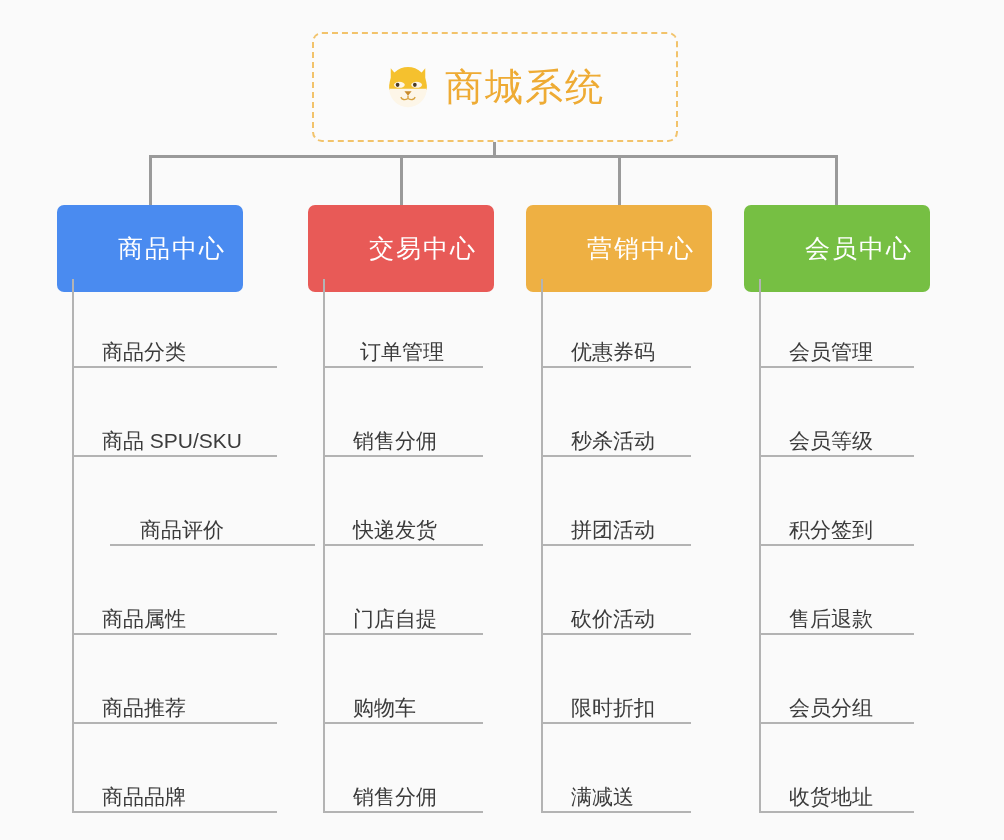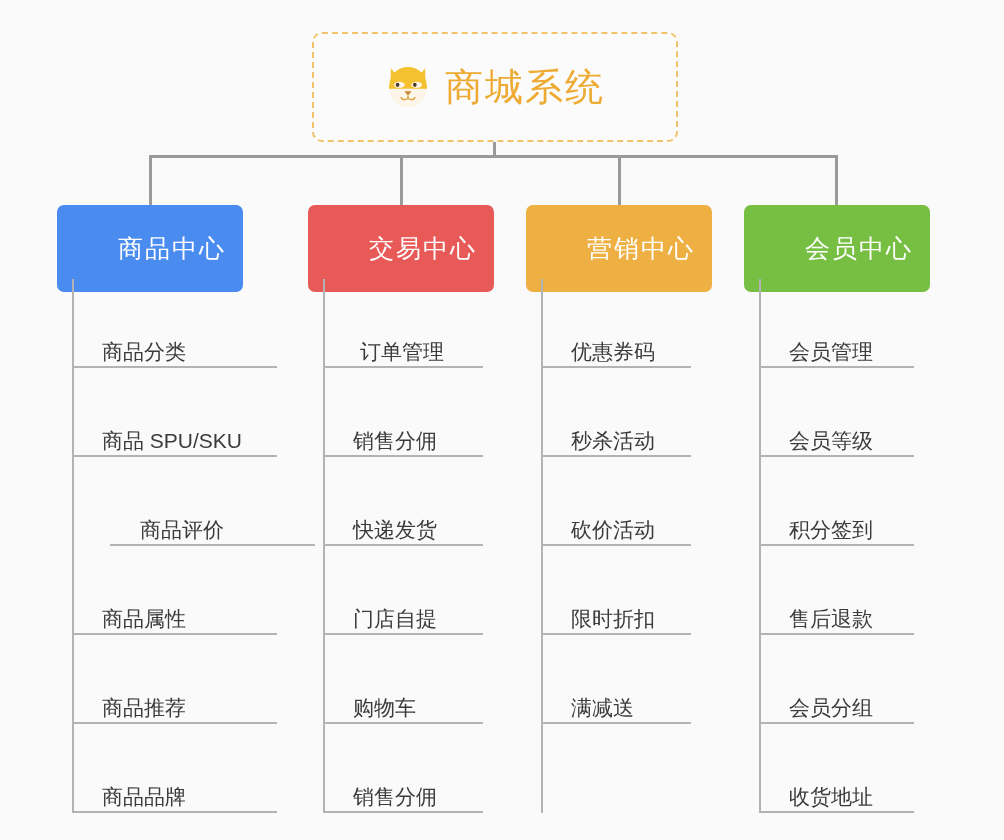--- a/index.html
+++ b/index.html
@@ -198,20 +198,23 @@
     </div>
   <div class="leaf-col" style="left:541px;">
       <div class="leaf-spine" style="height: 534px; background: rgb(179, 179, 179);"></div>
       <div class="leaf-item" style="--w: 150px; width: 150px;">
         <span class="leaf-label">优惠券码</span>
       </div>
       <div class="leaf-item" style="--w: 150px; width: 150px;">
         <span class="leaf-label">秒杀活动</span>
       </div>
       <div class="leaf-item" style="--w: 150px; width: 150px;">
+        <span class="leaf-label">拼团活动</span>
+      </div>
+      <div class="leaf-item" style="--w: 150px; width: 150px;">
         <span class="leaf-label">砍价活动</span>
       </div>
       <div class="leaf-item" style="--w: 150px; width: 150px;">
         <span class="leaf-label">限时折扣</span>
       </div>
       <div class="leaf-item" style="--w: 150px; width: 150px;">
         <span class="leaf-label">满减送</span>
       </div>
     </div>
   <div class="leaf-col" style="left:759px;">

